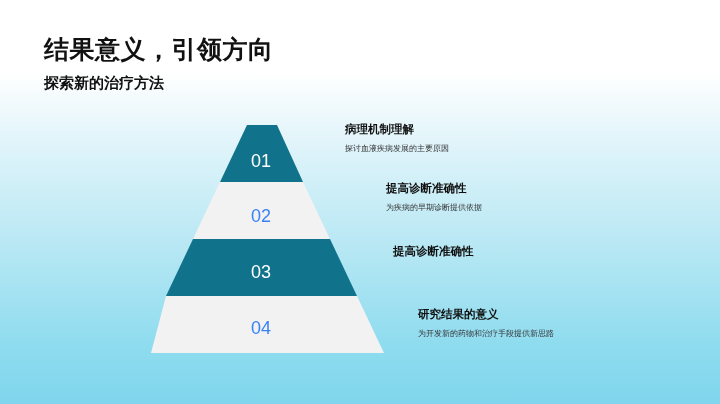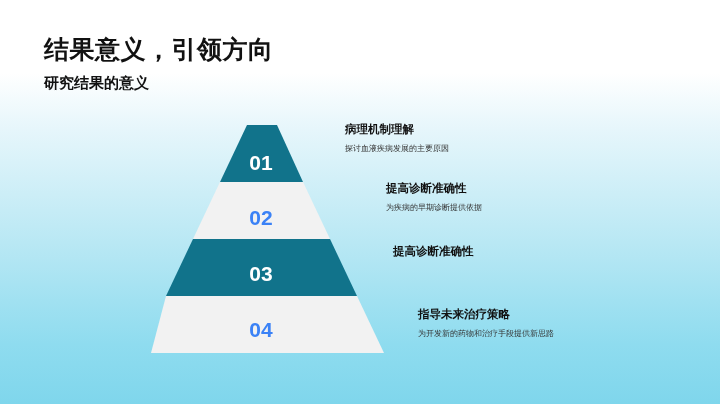--- a/index.html
+++ b/index.html
@@ -2,32 +2,32 @@
 <html><head>
 <meta charset="utf-8">
 <style>
   html,body{margin:0;padding:0;}
   body{width:720px;height:404px;overflow:hidden;position:relative;
     font-family:"DejaVu Sans","Liberation Sans",sans-serif;
     background:linear-gradient(180deg,#ffffff 0%,#ffffff 18%,#e6f6fb 32%,#b9e8f4 60%,#8fdcef 85%,#7fd6ec 100%);}
   .title{position:absolute;left:44px;top:33px;font-size:25px;font-weight:bold;color:#111;letter-spacing:0.5px;}
   .subtitle{position:absolute;left:44px;top:74px;font-size:15px;font-weight:bold;color:#111;}
   .pyr{position:absolute;left:0;top:0;width:720px;height:404px;}
-  .num{position:absolute;width:60px;text-align:center;font-size:21px;font-weight:bold;font-family:"Liberation Sans",sans-serif;}
+  .num{position:absolute;width:60px;text-align:center;font-size:18px;font-weight:normal;font-family:"Liberation Sans",sans-serif;}
   .num.dark{color:#ffffff;}
   .num.light{color:#3b82f6;}
   .item{position:absolute;}
   .item .h{font-size:11.5px;font-weight:bold;color:#111;white-space:nowrap;}
   .item .d{font-size:8px;color:#333;margin-top:6px;white-space:nowrap;}
 </style>
 </head>
 <body>
 
 <div class="title">结果意义，引领方向</div>
-<div class="subtitle">研究结果的意义</div>
+<div class="subtitle">探索新的治疗方法</div>
 
 <svg class="pyr" viewBox="0 0 720 404">
   <polygon points="247,125 277,125 303,182 220,182" fill="#11738b"></polygon>
   <polygon points="220,182 303,182 330,239 193,239" fill="#f2f2f2"></polygon>
   <polygon points="193,239 330,239 357,296 166,296" fill="#11738b"></polygon>
   <polygon points="166,296 357,296 384,353 151,353" fill="#f2f2f2"></polygon>
 </svg>
 
 <div class="num dark" style="left:231px;top:151px;">01</div>
 <div class="num light" style="left:231px;top:206px;">02</div>
@@ -39,15 +39,15 @@
   <div class="d">探讨血液疾病发展的主要原因</div>
 </div>
 <div class="item" style="left:386px;top:181px;">
   <div class="h">提高诊断准确性</div>
   <div class="d">为疾病的早期诊断提供依据</div>
 </div>
 <div class="item" style="left:393px;top:244px;">
   <div class="h">提高诊断准确性</div>
 </div>
 <div class="item" style="left:418px;top:307px;">
-  <div class="h">指导未来治疗策略</div>
+  <div class="h">研究结果的意义</div>
   <div class="d">为开发新的药物和治疗手段提供新思路</div>
 </div>
 
 </body></html>

